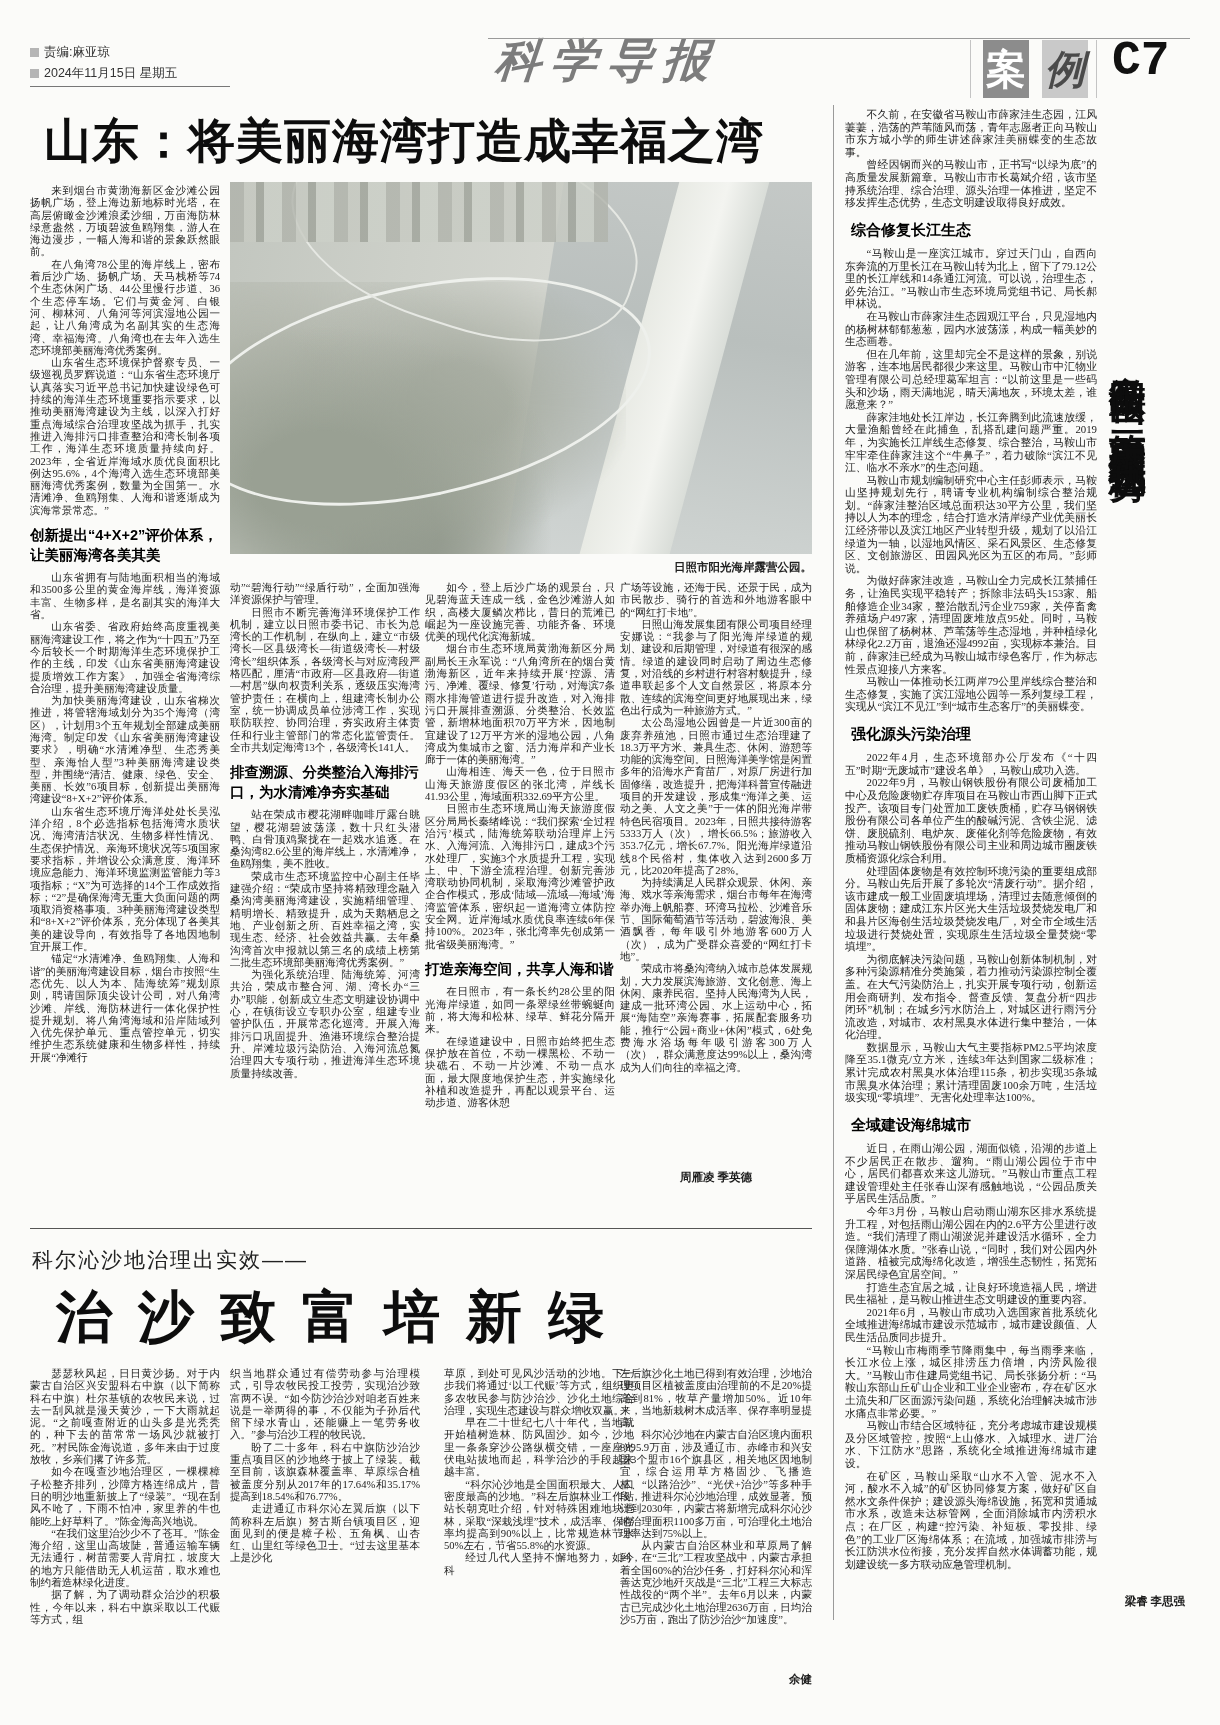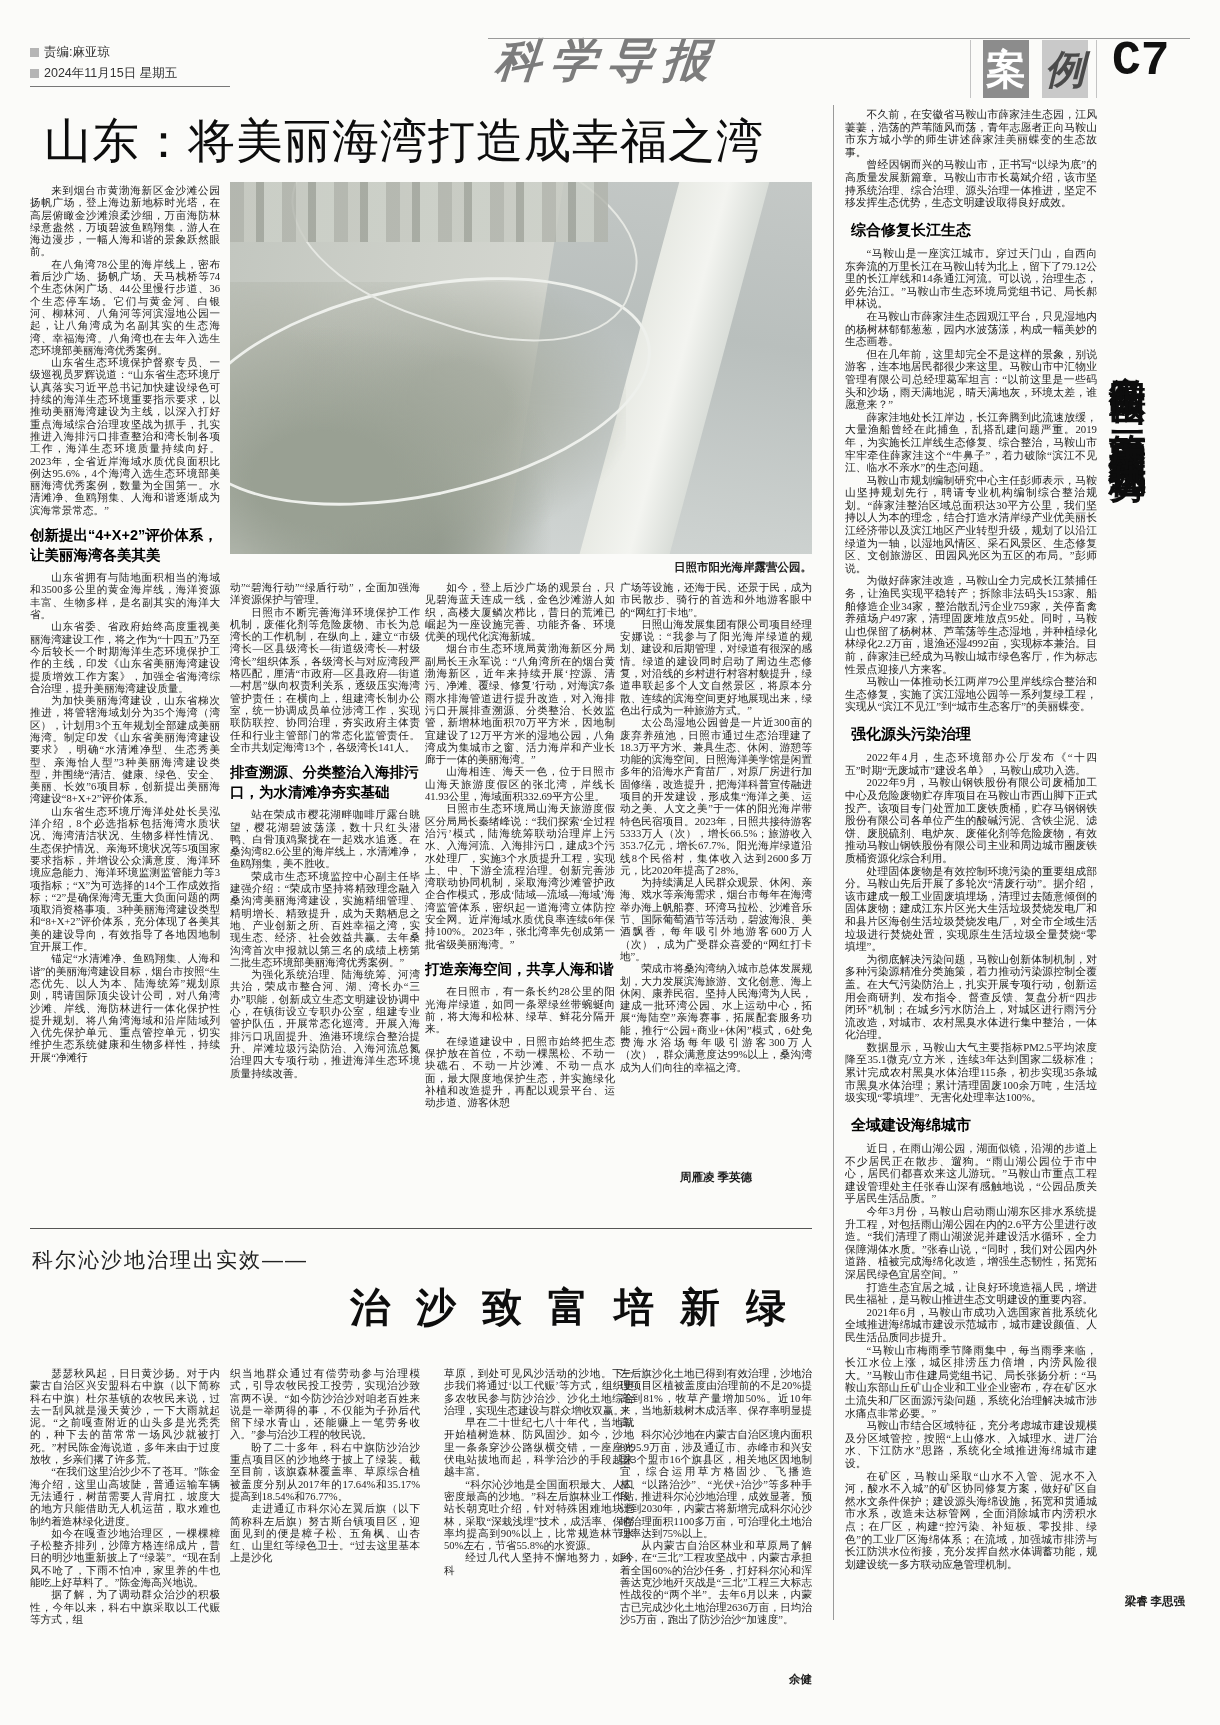--- a/index.html
+++ b/index.html
@@ -17,21 +17,21 @@
             color:#7c7c7c;letter-spacing:10px;transform:skewX(-5deg);
             font-family:"DejaVu Serif",serif;}
   .sec-box{top:40px;width:46px;height:58px;line-height:58px;text-align:center;
            font-size:40px;font-weight:bold;}
   .sec-a{left:983px;background:#8c8c8c;color:#fff;font-family:"Liberation Sans",sans-serif;}
   .sec-b{left:1042px;background:#c9c9c9;color:#4a4a4a;font-style:italic;
          font-family:"DejaVu Serif",serif;}
   .pageno{left:1112px;top:34px;font-size:48px;font-weight:bold;
           font-family:Liberation Mono, monospace;color:#111;}
   
-  .headline{left:44px;top:110px;width:770px;font-size:47px;font-weight:400;
+  .headline{left:44px;top:110px;width:770px;font-size:47px;font-weight:700;
             letter-spacing:1px;font-family:"Liberation Sans",sans-serif;color:#0d0d0d;
             white-space:nowrap;}
   .col{position:absolute;width:190px;overflow:hidden;text-align:justify;
        font-size:10.6px;line-height:12.3px;color:#1c1c1c;}
   .col p.para{margin:0;text-indent:2em;}
   .col p.cont{margin:0;text-indent:0;}
   .subhead{font-family:"Liberation Sans",sans-serif;font-weight:bold;font-size:14.5px;
            line-height:1.35;margin:9px 0 7px 0;text-align:left;color:#000;}
   .byline{position:absolute;font-weight:bold;font-size:11.5px;text-align:right;
           font-family:"Liberation Serif",serif;}
@@ -55,21 +55,21 @@
   .photo .road2{position:absolute;left:10%;top:-12%;width:60%;height:50%;
       border:2px solid #e6e8e3;border-radius:45%;transform:rotate(18deg);}
   .photo .bldg{position:absolute;left:0;top:0;width:65%;height:16%;
       background:repeating-linear-gradient(90deg,#b0b3ab 0 14px,#c7cac2 14px 26px,
         #9fa39a 26px 34px,#ccd0c8 34px 52px);opacity:.8;}
   .caption{left:230px;top:560px;width:582px;text-align:right;font-size:11.5px;
            font-weight:bold;color:#222;}
   
   .kicker{left:32px;top:1246px;font-size:21px;color:#222;
           font-family:"Liberation Sans",sans-serif;letter-spacing:2px;}
-  .sand-headline{left:30px;top:1280px;width:782px;text-align:right;font-size:40px;
+  .sand-headline{left:30px;top:1280px;width:782px;text-align:left;font-size:56px;
           font-weight:bold;letter-spacing:26px;font-family:"DejaVu Serif",serif;color:#0d0d0d;
           text-indent:26px;}
   
   .side-col{position:absolute;left:845px;top:108px;width:252px;height:1482px;
        overflow:hidden;text-align:justify;font-size:10.8px;line-height:12.6px;color:#1c1c1c;}
   .side-col p.para{margin:0;text-indent:2em;}
   .side-col .subhead{font-size:15px;margin:11px 0 7px 0;padding-left:6px;}
   .vert-head{left:1102px;top:346px;height:710px;writing-mode:vertical-rl;
        font-family:"Liberation Sans",sans-serif;font-weight:900;font-size:37px;
        letter-spacing:3px;color:#0d0d0d;}
@@ -113,21 +113,21 @@
     <p class="para">山东省生态环境保护督察专员、一级巡视员罗辉说道：“山东省生态环境厅认真落实习近平总书记加快建设绿色可持续的海洋生态环境重要指示要求，以推动美丽海湾建设为主线，以深入打好重点海域综合治理攻坚战为抓手，扎实推进入海排污口排查整治和湾长制各项工作，海洋生态环境质量持续向好。2023年，全省近岸海域水质优良面积比例达95.6%，4个海湾入选生态环境部美丽海湾优秀案例，数量为全国第一。水清滩净、鱼鸥翔集、人海和谐逐渐成为滨海常景常态。”</p>
     <div class="subhead">创新提出“4+X+2”评价体系，让美丽海湾各美其美</div>
     <p class="para">山东省拥有与陆地面积相当的海域和3500多公里的黄金海岸线，海洋资源丰富、生物多样，是名副其实的海洋大省。</p>
     <p class="para">山东省委、省政府始终高度重视美丽海湾建设工作，将之作为“十四五”乃至今后较长一个时期海洋生态环境保护工作的主线，印发《山东省美丽海湾建设提质增效工作方案》，加强全省海湾综合治理，提升美丽海湾建设质量。</p>
     <p class="para">为加快美丽海湾建设，山东省梯次推进，将管辖海域划分为35个海湾（湾区），计划用3个五年规划全部建成美丽海湾。制定印发《山东省美丽海湾建设要求》，明确“水清滩净型、生态秀美型、亲海怡人型”3种美丽海湾建设类型，并围绕“清洁、健康、绿色、安全、美丽、长效”6项目标，创新提出美丽海湾建设“8+X+2”评价体系。</p>
     <p class="para">山东省生态环境厅海洋处处长吴泓洋介绍，8个必选指标包括海湾水质状况、海湾清洁状况、生物多样性情况、生态保护情况、亲海环境状况等5项国家要求指标，并增设公众满意度、海洋环境应急能力、海洋环境监测监管能力等3项指标；“X”为可选择的14个工作成效指标；“2”是确保海湾无重大负面问题的两项取消资格事项。3种美丽海湾建设类型和“8+X+2”评价体系，充分体现了各美其美的建设导向，有效指导了各地因地制宜开展工作。</p>
     <p class="para">锚定“水清滩净、鱼鸥翔集、人海和谐”的美丽海湾建设目标，烟台市按照“生态优先、以人为本、陆海统筹”规划原则，聘请国际顶尖设计公司，对八角湾沙滩、岸线、海防林进行一体化保护性提升规划。将八角湾海域和沿岸陆域列入优先保护单元、重点管控单元，切实维护生态系统健康和生物多样性，持续开展“净滩行</p>
   </div>
 <div class="col" style="left:230px;top:582px;height:606px;">
     <p class="cont">动”“碧海行动”“绿盾行动”，全面加强海洋资源保护与管理。</p>
-    <p class="para">日照市不断完善海洋环境保护工作机制，废催化剂等危险废物、市长为总湾长的工作机制，在纵向上，建立“市级湾长—区县级湾长—街道级湾长—村级湾长”组织体系，各级湾长与对应湾段严格匹配，厘清“市政府—区县政府—街道—村居”纵向权责利关系，逐级压实海湾管护责任；在横向上，组建湾长制办公室，统一协调成员单位涉湾工作，实现联防联控、协同治理，夯实政府主体责任和行业主管部门的常态化监管责任。全市共划定海湾13个，各级湾长141人。</p>
+    <p class="para">日照市不断完善海洋环境保护工作机制，建立以日照市委书记、市长为总湾长的工作机制，在纵向上，建立“市级湾长—区县级湾长—街道级湾长—村级湾长”组织体系，各级湾长与对应湾段严格匹配，厘清“市政府—区县政府—街道—村居”纵向权责利关系，逐级压实海湾管护责任；在横向上，组建湾长制办公室，统一协调成员单位涉湾工作，实现联防联控、协同治理，夯实政府主体责任和行业主管部门的常态化监管责任。全市共划定海湾13个，各级湾长141人。</p>
     <div class="subhead">排查溯源、分类整治入海排污口，为水清滩净夯实基础</div>
     <p class="para">站在荣成市樱花湖畔咖啡厅露台眺望，樱花湖碧波荡漾，数十只红头潜鸭、白骨顶鸡聚拢在一起戏水追逐。在桑沟湾82.6公里的海岸线上，水清滩净，鱼鸥翔集，美不胜收。</p>
     <p class="para">荣成市生态环境监控中心副主任毕建强介绍：“荣成市坚持将精致理念融入桑沟湾美丽海湾建设，实施精细管理、精明增长、精致提升，成为天鹅栖息之地、产业创新之所、百姓幸福之湾，实现生态、经济、社会效益共赢。去年桑沟湾首次申报就以第三名的成绩上榜第二批生态环境部美丽海湾优秀案例。”</p>
     <p class="para">为强化系统治理、陆海统筹、河湾共治，荣成市整合河、湖、湾长办“三办”职能，创新成立生态文明建设协调中心，在镇街设立专职办公室，组建专业管护队伍，开展常态化巡湾。开展入海排污口巩固提升、渔港环境综合整治提升、岸滩垃圾污染防治、入海河流总氮治理四大专项行动，推进海洋生态环境质量持续改善。</p>
   </div>
 <div class="col" style="left:425px;top:582px;height:606px;">
     <p class="para">如今，登上后沙广场的观景台，只见碧海蓝天连成一线，金色沙滩游人如织，高楼大厦鳞次栉比，昔日的荒滩已崛起为一座设施完善、功能齐备、环境优美的现代化滨海新城。</p>
     <p class="para">烟台市生态环境局黄渤海新区分局副局长王永军说：“八角湾所在的烟台黄渤海新区，近年来持续开展‘控源、清污、净滩、覆绿、修复’行动，对海滨7条雨水排海管道进行提升改造，对入海排污口开展排查溯源、分类整治、长效监管，新增林地面积70万平方米，因地制宜建设了12万平方米的湿地公园，八角湾成为集城市之窗、活力海岸和产业长廊于一体的美丽海湾。”</p>
     <p class="para">山海相连、海天一色，位于日照市山海天旅游度假区的张北湾，岸线长41.93公里，海域面积332.69平方公里。</p>
     <p class="para">日照市生态环境局山海天旅游度假区分局局长秦绪峰说：“我们探索‘全过程治污’模式，陆海统筹联动治理岸上污水、入海河流、入海排污口，建成3个污水处理厂，实施3个水质提升工程，实现上、中、下游全流程治理。创新完善涉湾联动协同机制，采取海湾沙滩管护政企合作模式，形成‘陆域—流域—海域’海湾监管体系，密织起一道海湾立体防控安全网。近岸海域水质优良率连续6年保持100%。2023年，张北湾率先创成第一批省级美丽海湾。”</p>
@@ -144,22 +144,22 @@
   </div>
 <div class="byline" style="left:620px;top:1170px;width:192px;text-align:center;">周雁凌 季英德</div>
 
 <div class="rule-h" style="left:30px;top:1228px;width:782px;background:#555;"></div>
 
 <div class="abs kicker">科尔沁沙地治理出实效——</div>
 <div class="abs sand-headline">治沙致富培新绿</div>
 
 <div class="col" style="left:30px;top:1368px;height:336px;">
     <p class="para">瑟瑟秋风起，日日黄沙扬。对于内蒙古自治区兴安盟科右中旗（以下简称科右中旗）杜尔基镇的农牧民来说，过去一刮风就是漫天黄沙，一下大雨就起泥。“之前嘎查附近的山头多是光秃秃的，种下去的苗常常一场风沙就被打死。”村民陈金海说道，多年来由于过度放牧，乡亲们撂了许多荒。</p>
+    <p class="para">如今在嘎查沙地治理区，一棵棵樟子松整齐排列，沙障方格连绵成片，昔日的明沙地重新披上了“绿装”。“现在刮风不呛了，下雨不怕冲，家里养的牛也能吃上好草料了。”陈金海高兴地说。</p>
     <p class="para">“在我们这里治沙少不了苍耳。”陈金海介绍，这里山高坡陡，普通运输车辆无法通行，树苗需要人背肩扛，坡度大的地方只能借助无人机运苗，取水难也制约着造林绿化进度。</p>
-    <p class="para">如今在嘎查沙地治理区，一棵棵樟子松整齐排列，沙障方格连绵成片，昔日的明沙地重新披上了“绿装”。“现在刮风不呛了，下雨不怕冲，家里养的牛也能吃上好草料了。”陈金海高兴地说。</p>
     <p class="para">据了解，为了调动群众治沙的积极性，今年以来，科右中旗采取以工代赈等方式，组</p>
   </div>
 <div class="col" style="left:230px;top:1368px;height:336px;">
     <p class="cont">织当地群众通过有偿劳动参与治理模式，引导农牧民投工投劳，实现治沙致富两不误。“如今防沙治沙对咱老百姓来说是一举两得的事，不仅能为子孙后代留下绿水青山，还能赚上一笔劳务收入。”参与治沙工程的牧民说。</p>
     <p class="para">盼了二十多年，科右中旗防沙治沙重点项目区的沙地终于披上了绿装。截至目前，该旗森林覆盖率、草原综合植被盖度分别从2017年的17.64%和35.17%提高到18.54%和76.77%。</p>
     <p class="para">走进通辽市科尔沁左翼后旗（以下简称科左后旗）努古斯台镇项目区，迎面见到的便是樟子松、五角枫、山杏红、山里红等绿色卫士。“过去这里基本上是沙化</p>
   </div>
 <div class="col" style="left:425px;top:1368px;height:336px;margin-left:19px;">
     <p class="cont">草原，到处可见风沙活动的沙地。下一步我们将通过‘以工代赈’等方式，组织更多农牧民参与防沙治沙、沙化土地综合治理，实现生态建设与群众增收双赢。”</p>
     <p class="para">早在二十世纪七八十年代，当地就开始植树造林、防风固沙。如今，沙地里一条条穿沙公路纵横交错，一座座光伏电站拔地而起，科学治沙的手段越来越丰富。</p>

